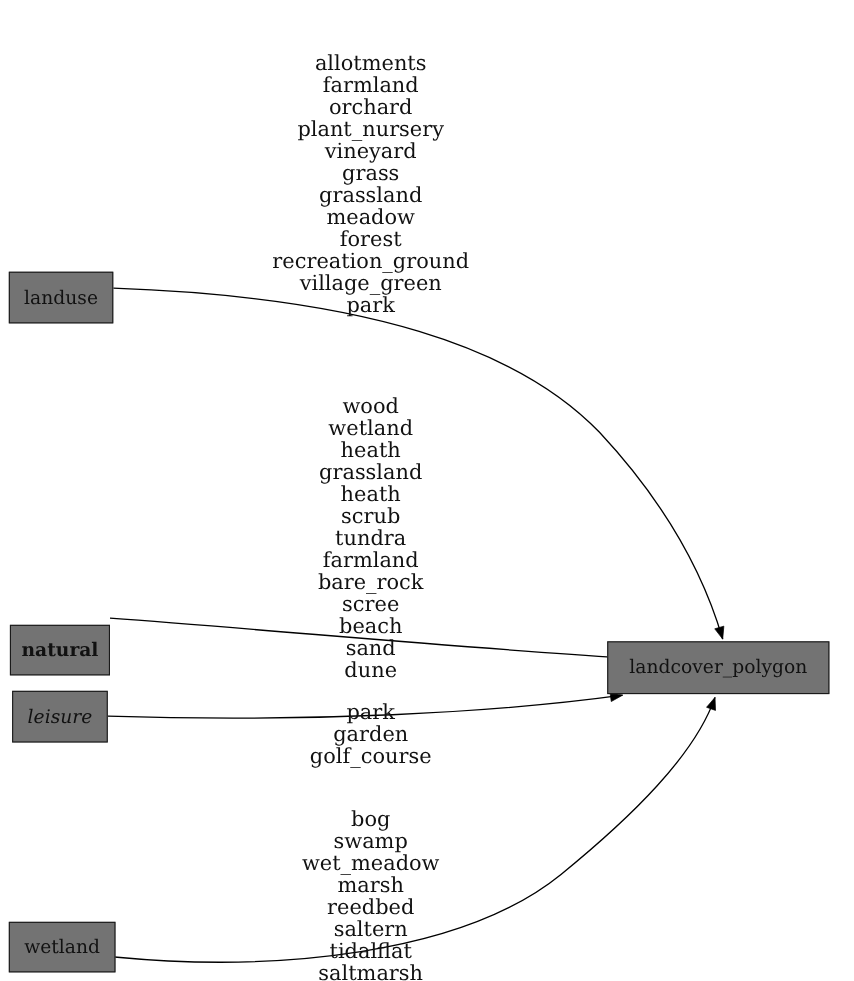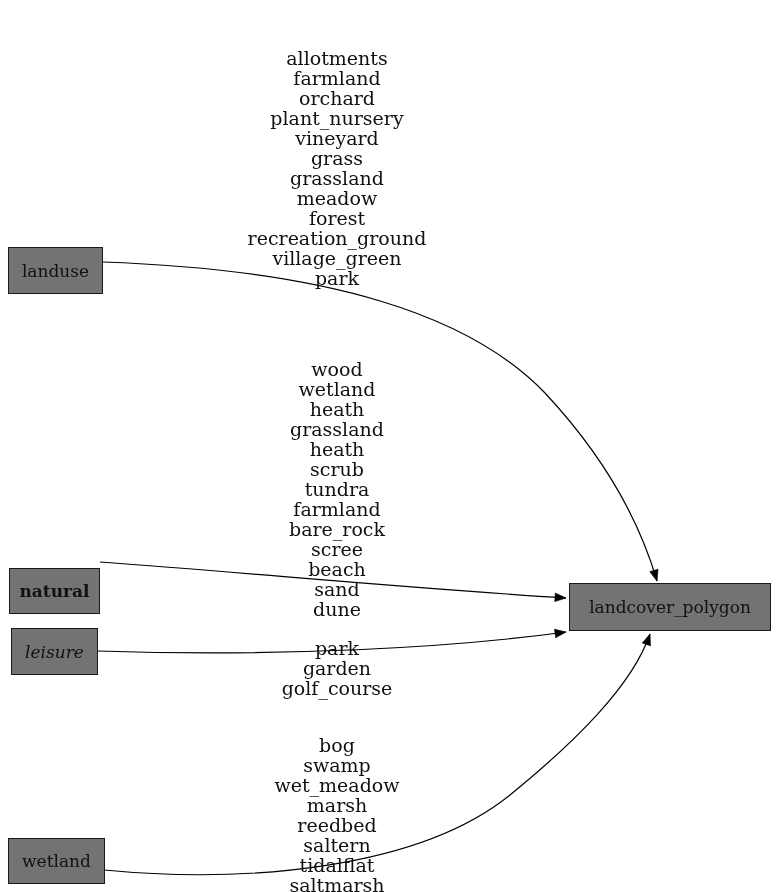--- a/index.html
+++ b/index.html
@@ -31,21 +31,21 @@
     align-items: center;
     justify-content: center;
     font-size: 17px;
     white-space: nowrap;
     box-sizing: border-box;
   }
   #node-landuse  { left: 8px;   top: 247px; width: 95px;  height: 47px; }
   #node-natural  { left: 9px;   top: 568px; width: 91px;  height: 46px; font-weight: bold; }
   #node-leisure  { left: 11px;  top: 628px; width: 87px;  height: 47px; font-style: italic; }
   #node-wetland  { left: 8px;   top: 838px; width: 97px;  height: 46px; }
-  #node-target   { left: 569px; top: 583px; width: 202px; height: 48px; }
+  #node-target   { left: 552px; top: 583px; width: 202px; height: 48px; }
   .edge-label {
     position: absolute;
     left: 337px;
     transform: translateX(-50%);
     text-align: center;
     font-size: 19px;
     line-height: 20px;
     white-space: nowrap;
     margin-top: 44px;
   }

